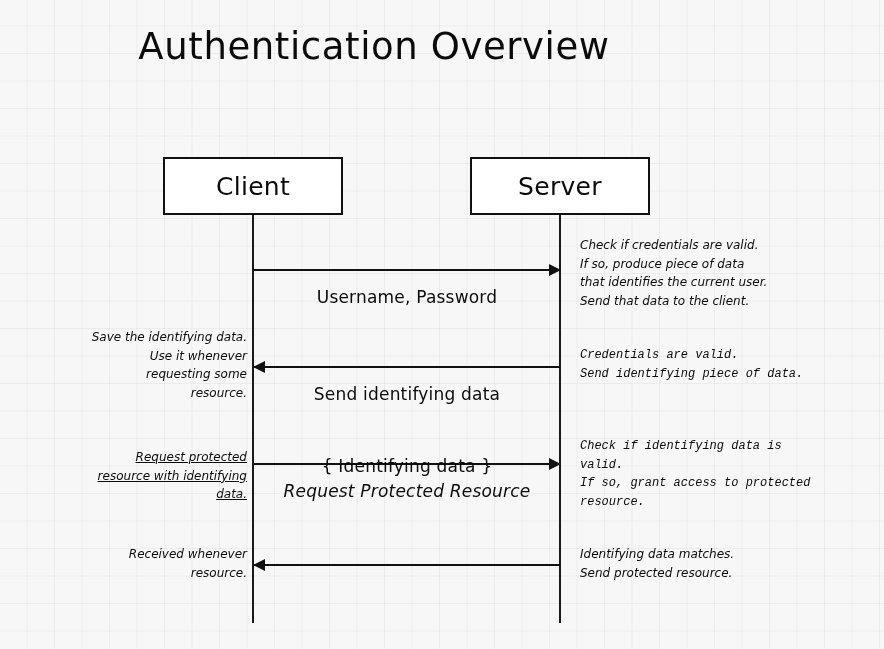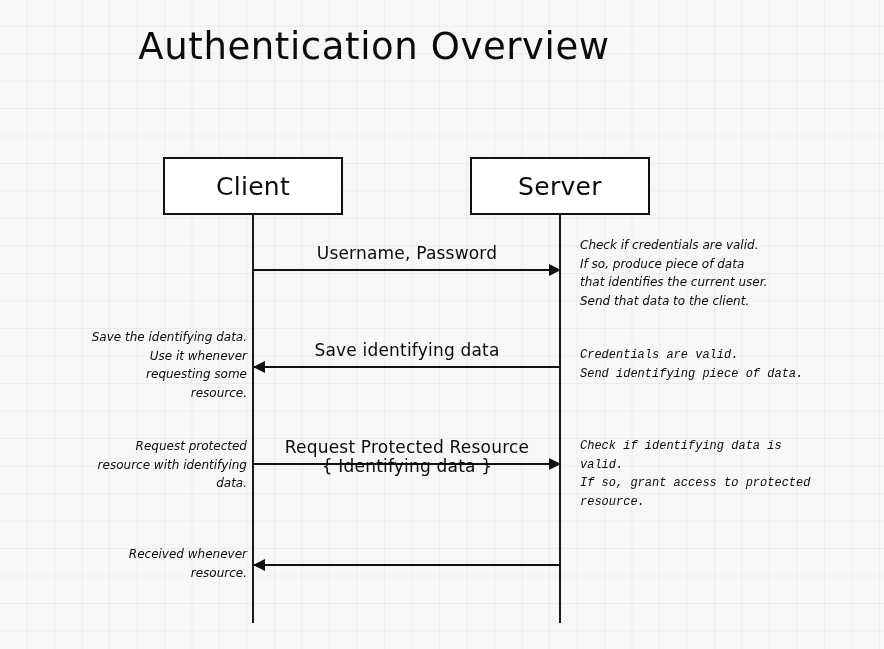--- a/index.html
+++ b/index.html
@@ -97,21 +97,21 @@
   .message-label {
     position: absolute;
     left: 254px;
     width: 306px;
     text-align: center;
     font-size: 17px;
     color: #0b0b0b;
     letter-spacing: 0.2px;
     white-space: nowrap;
   }
-  .message-label.above { transform: translateY(-100%); }
+  .message-label.above { transform: translateY(-100%); margin-top: 44px; }
 
   
   .side-note {
     position: absolute;
     font-size: 12px;
     font-style: italic;
     color: #0b0b0b;
     line-height: 18.6px;
     white-space: pre-line;
   }
@@ -146,42 +146,44 @@
 
   <div class="message-label above" style="top:263px;">Username, Password</div>
   <div class="message-arrow" style="top:269px;">
     <span class="arrowhead right"></span>
   </div>
   <div class="side-note right-note" style="top:236px;">Check if credentials are valid.
 If so, produce piece of data
 that identifies the current user.
 Send that data to the client.</div>
 
-  <div class="message-label above" style="top:360px;">Save identifying data</div>
+  <div class="message-label above" style="top:360px;">Send identifying data</div>
   <div class="message-arrow" style="top:366px;">
     <span class="arrowhead left"></span>
   </div>
   <div class="side-note left-note" style="top:328px;">Save the identifying data.
 Use it whenever
 requesting some
 resource.</div>
   <div class="side-note right-note" style="top:346px;font-family:Liberation Mono, monospace;">Credentials are valid.
 Send identifying piece of data.</div>
 
-  <div class="message-label above" style="top:457px;">Request Protected Resource</div>
+  <div class="message-label above" style="top:457px;font-style:italic;">Request Protected Resource</div>
   <div class="message-arrow" style="top:463px;">
     <span class="arrowhead right"></span>
   </div>
   <div class="message-label" style="top:456px;">{ Identifying data }</div>
-  <div class="side-note left-note" style="top:437px;">Request protected
+  <div class="side-note left-note" style="top:448px;text-decoration:underline;">Request protected
 resource with identifying
 data.</div>
   <div class="side-note right-note" style="top:437px;font-family:Liberation Mono, monospace;">Check if identifying data is valid.
 If so, grant access to protected
 resource.</div>
 
   <div class="message-arrow" style="top:564px;">
     <span class="arrowhead left"></span>
   </div>
   <div class="side-note left-note" style="top:545px;">Received whenever
 resource.</div>
+  <div class="side-note right-note" style="top:545px;">Identifying data matches.
+Send protected resource.</div>
 
 </div>
 
 </body></html>

